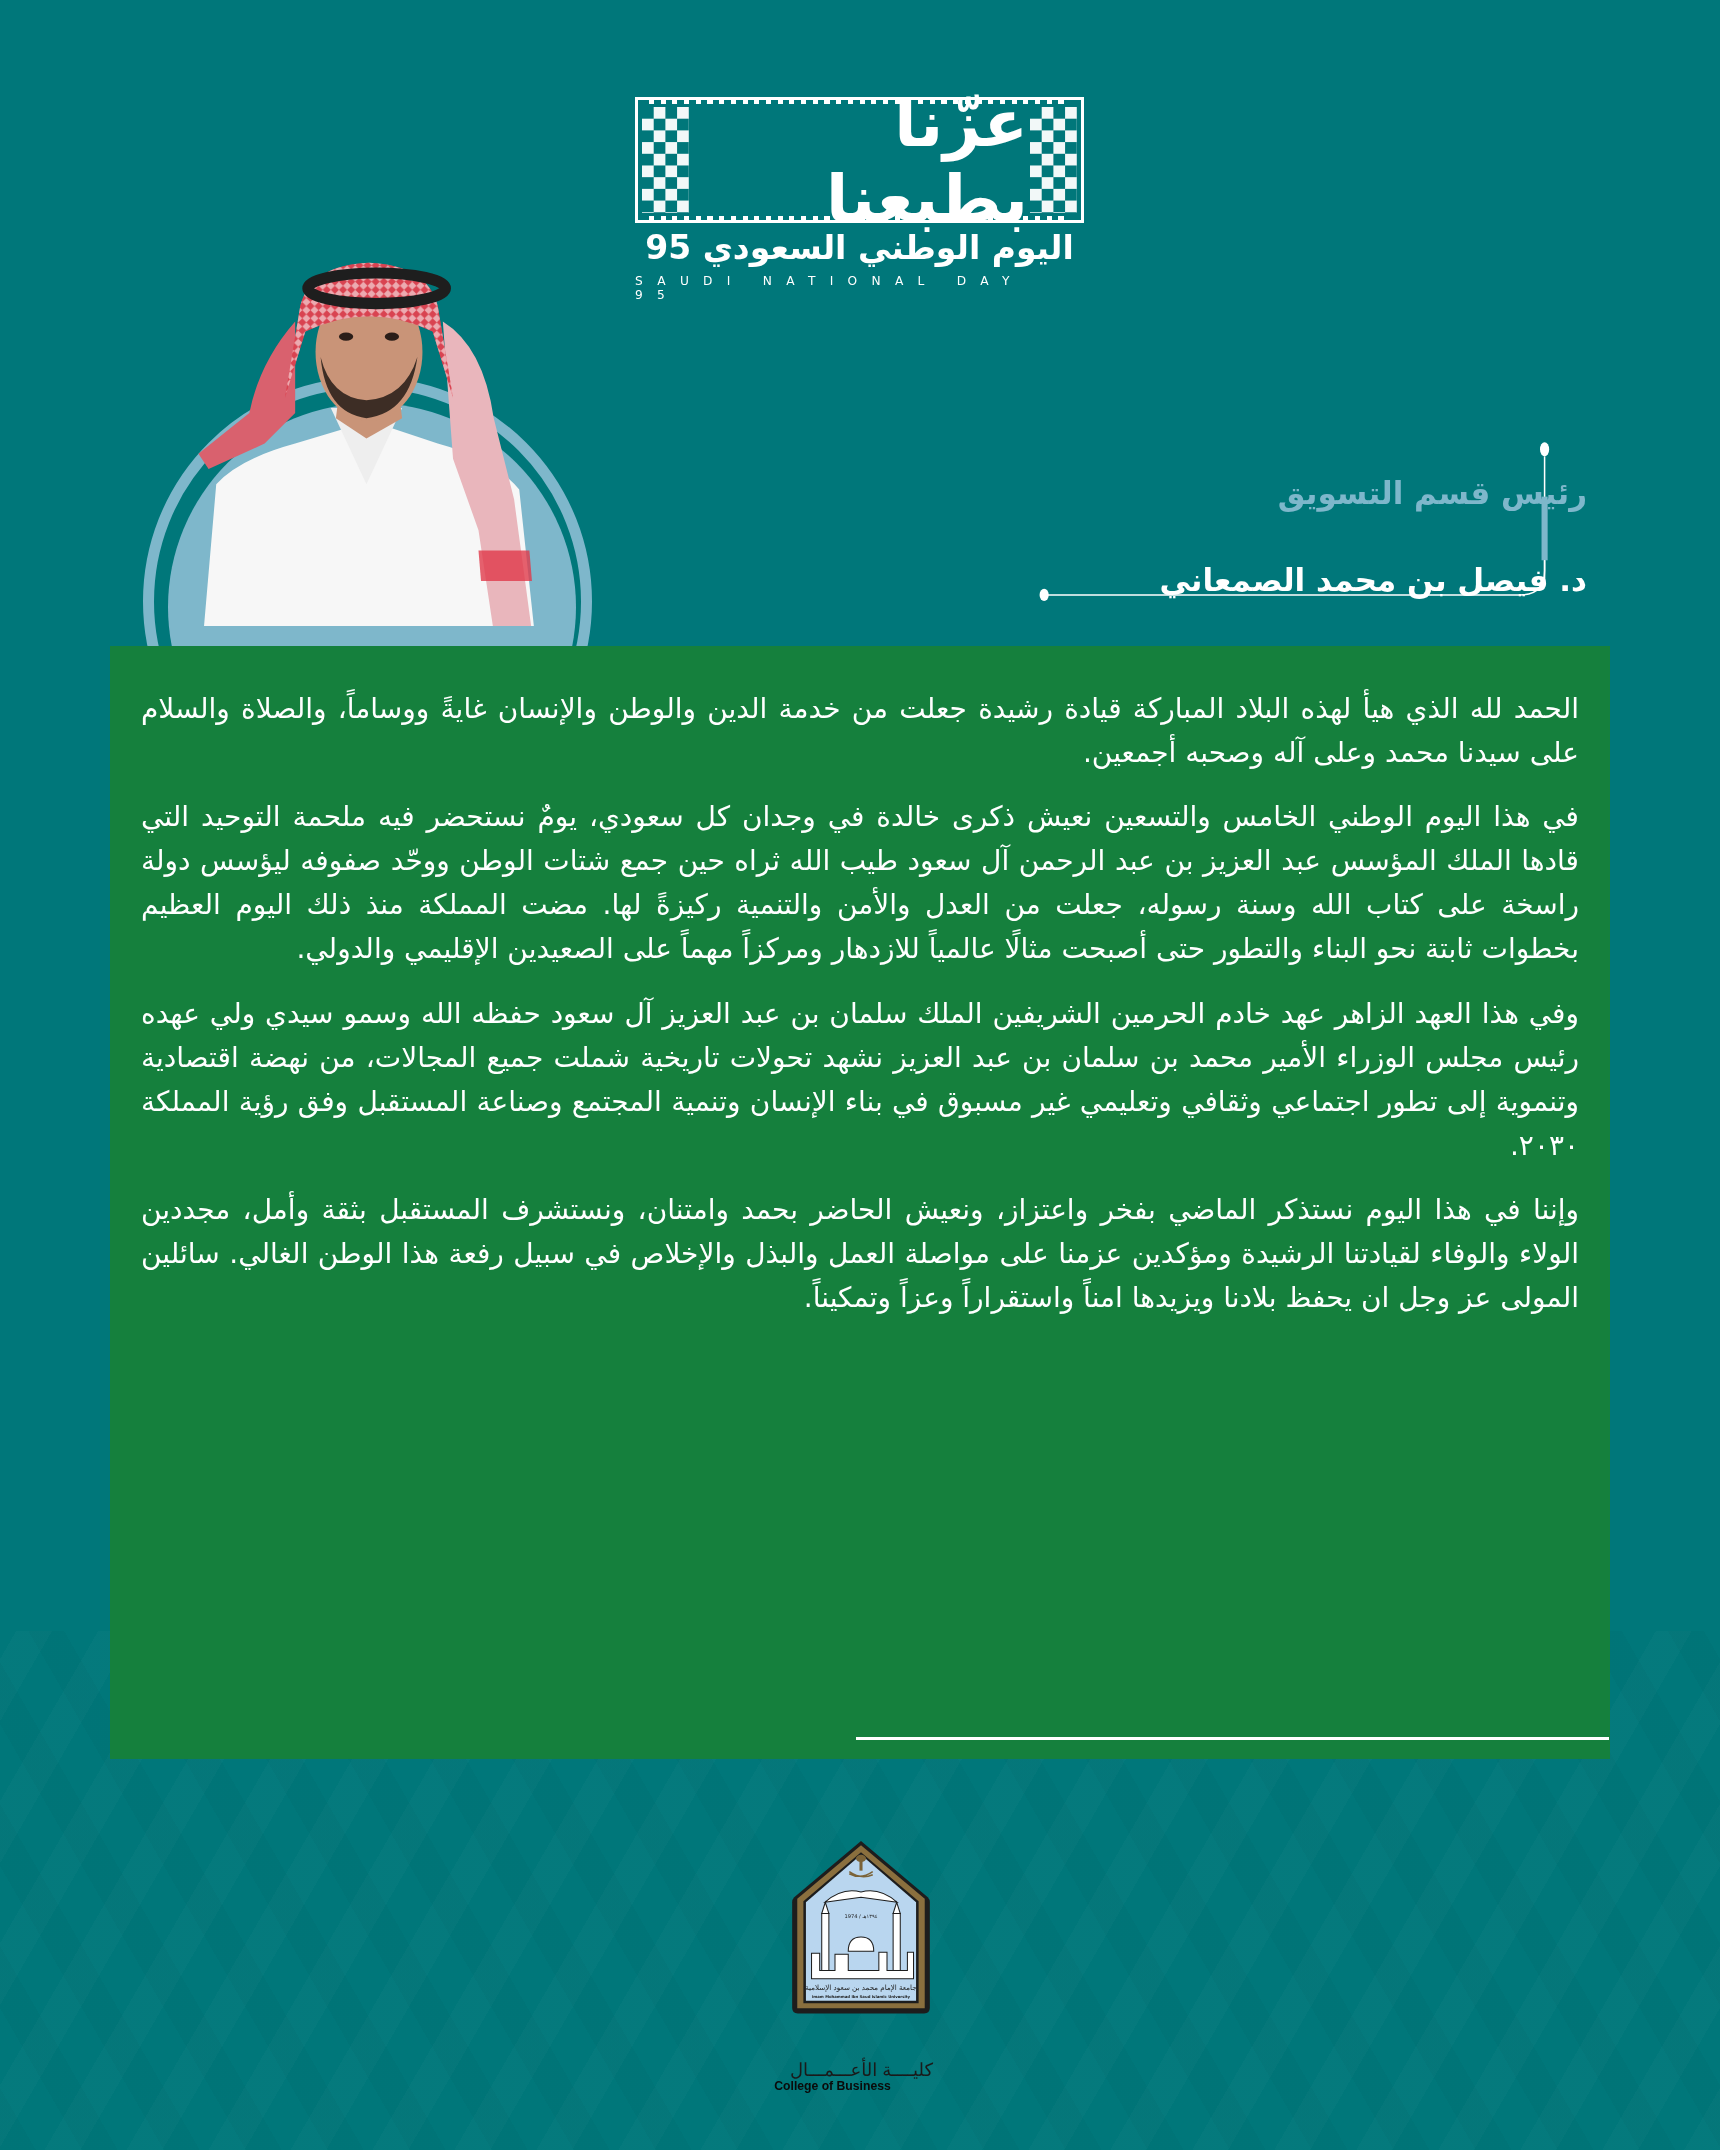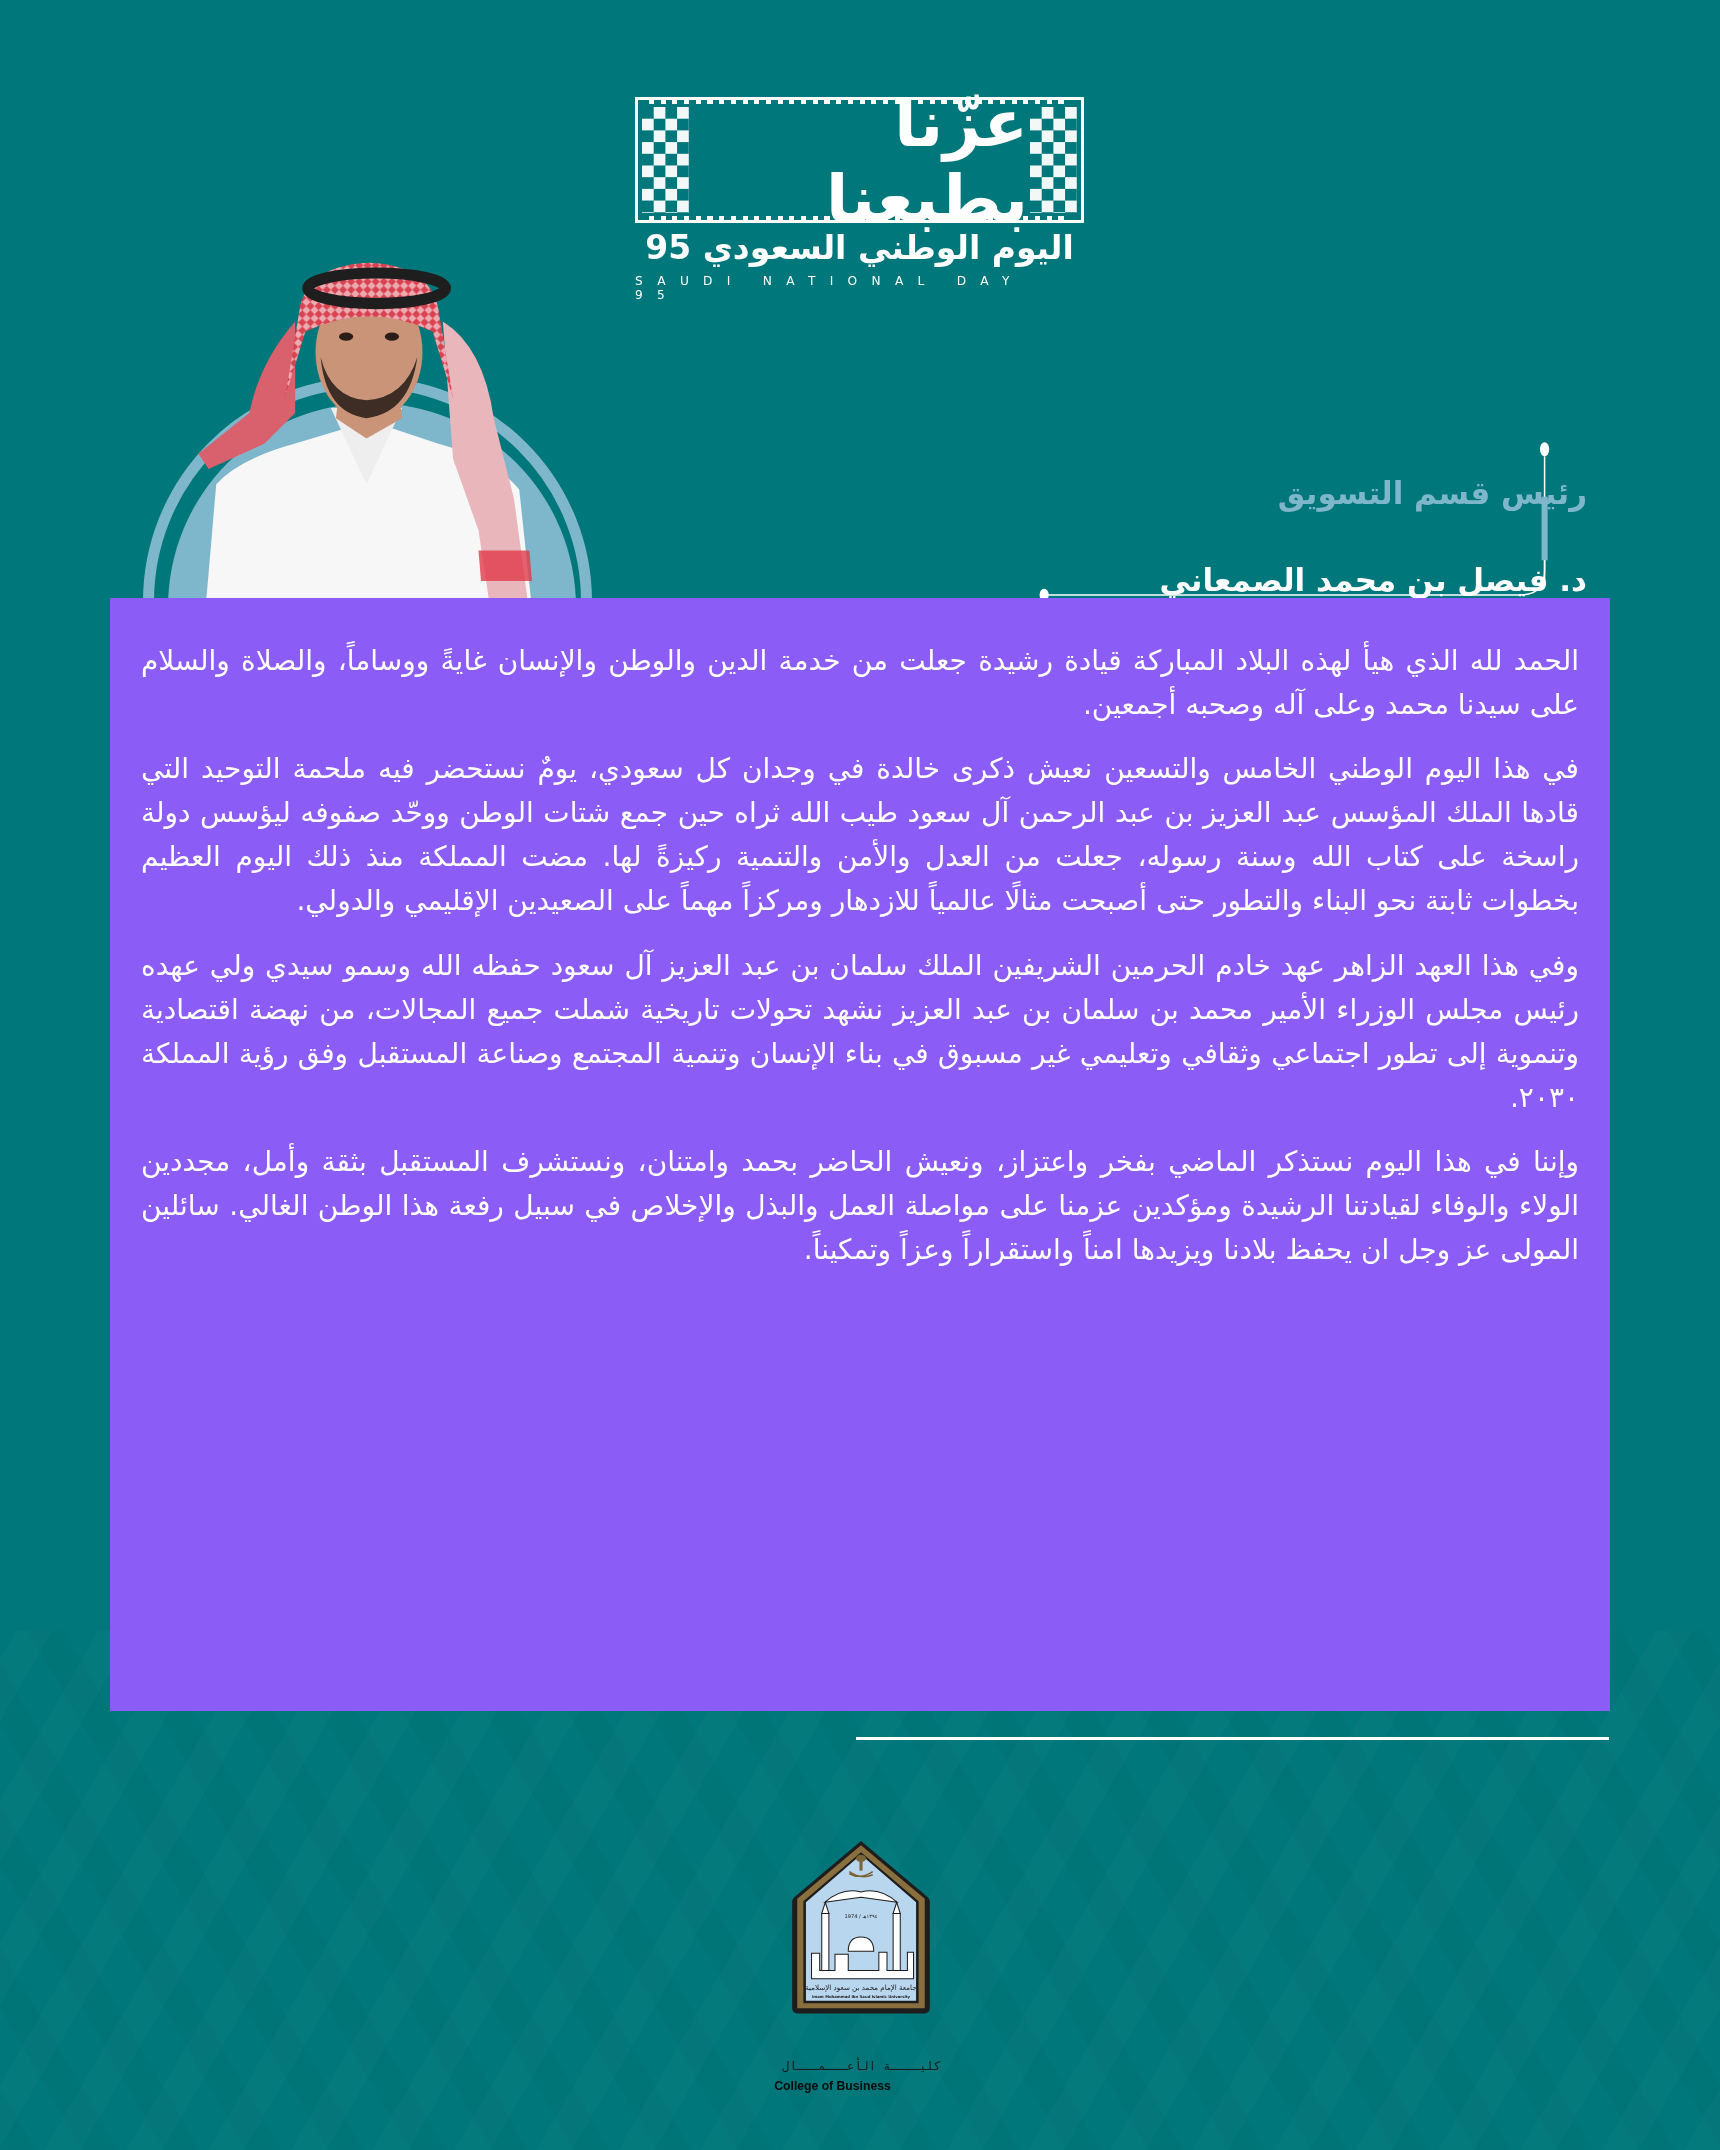--- a/index.html
+++ b/index.html
@@ -77,39 +77,39 @@
   }
   .name-person {
     position: absolute; right: 133px; top: 519px; color: #ffffff;
     font-size: 31px; font-weight: bold; direction: rtl;
     font-family: "DejaVu Sans", sans-serif;
     margin-top: 43px;
   }
 
   
   .card {
-    position: absolute; left: 110px; top: 598px; width: 1500px; height: 1113px;
-    background: #8b5cf6;
+    position: absolute; left: 110px; top: 646px; width: 1500px; height: 1113px;
+    background: #15803d;
   }
   .card-text {
     position: absolute; left: 31px; right: 31px; top: 41px;
     color: #ffffff; direction: rtl; text-align: justify; text-align-last: right;
     font-family: "DejaVu Sans", sans-serif; font-size: 28px; line-height: 44px;
   }
   .card-text p { margin: 0 0 20.4px 0; }
   .card-underline {
     position: absolute; left: 856px; top: 1737px; width: 753px; height: 3.1px; background: #ffffff;
   }
 
   
   .uni-logo { position: absolute; left: 789px; top: 1837px; width: 144px; height: 180px; }
   .uni-caption-ar {
     position: absolute; left: 739px; top: 2059px; width: 245px; text-align: center;
-    color: #1a1a1a; font-size: 12px; direction: rtl; letter-spacing: 3.1px;
-    font-family: Liberation Mono, monospace;
+    color: #1a1a1a; font-size: 18px; direction: rtl; letter-spacing: 3.1px;
+    font-family: Liberation Sans, sans-serif;
   }
   .uni-caption-en {
     position: absolute; left: 710px; top: 2079px; width: 245px; text-align: center;
     color: #0a0a0a; font-size: 12.2px; font-weight: bold;
     font-family: "Liberation Sans", sans-serif;
   }
 </style>
 </head>
 <body>
 

